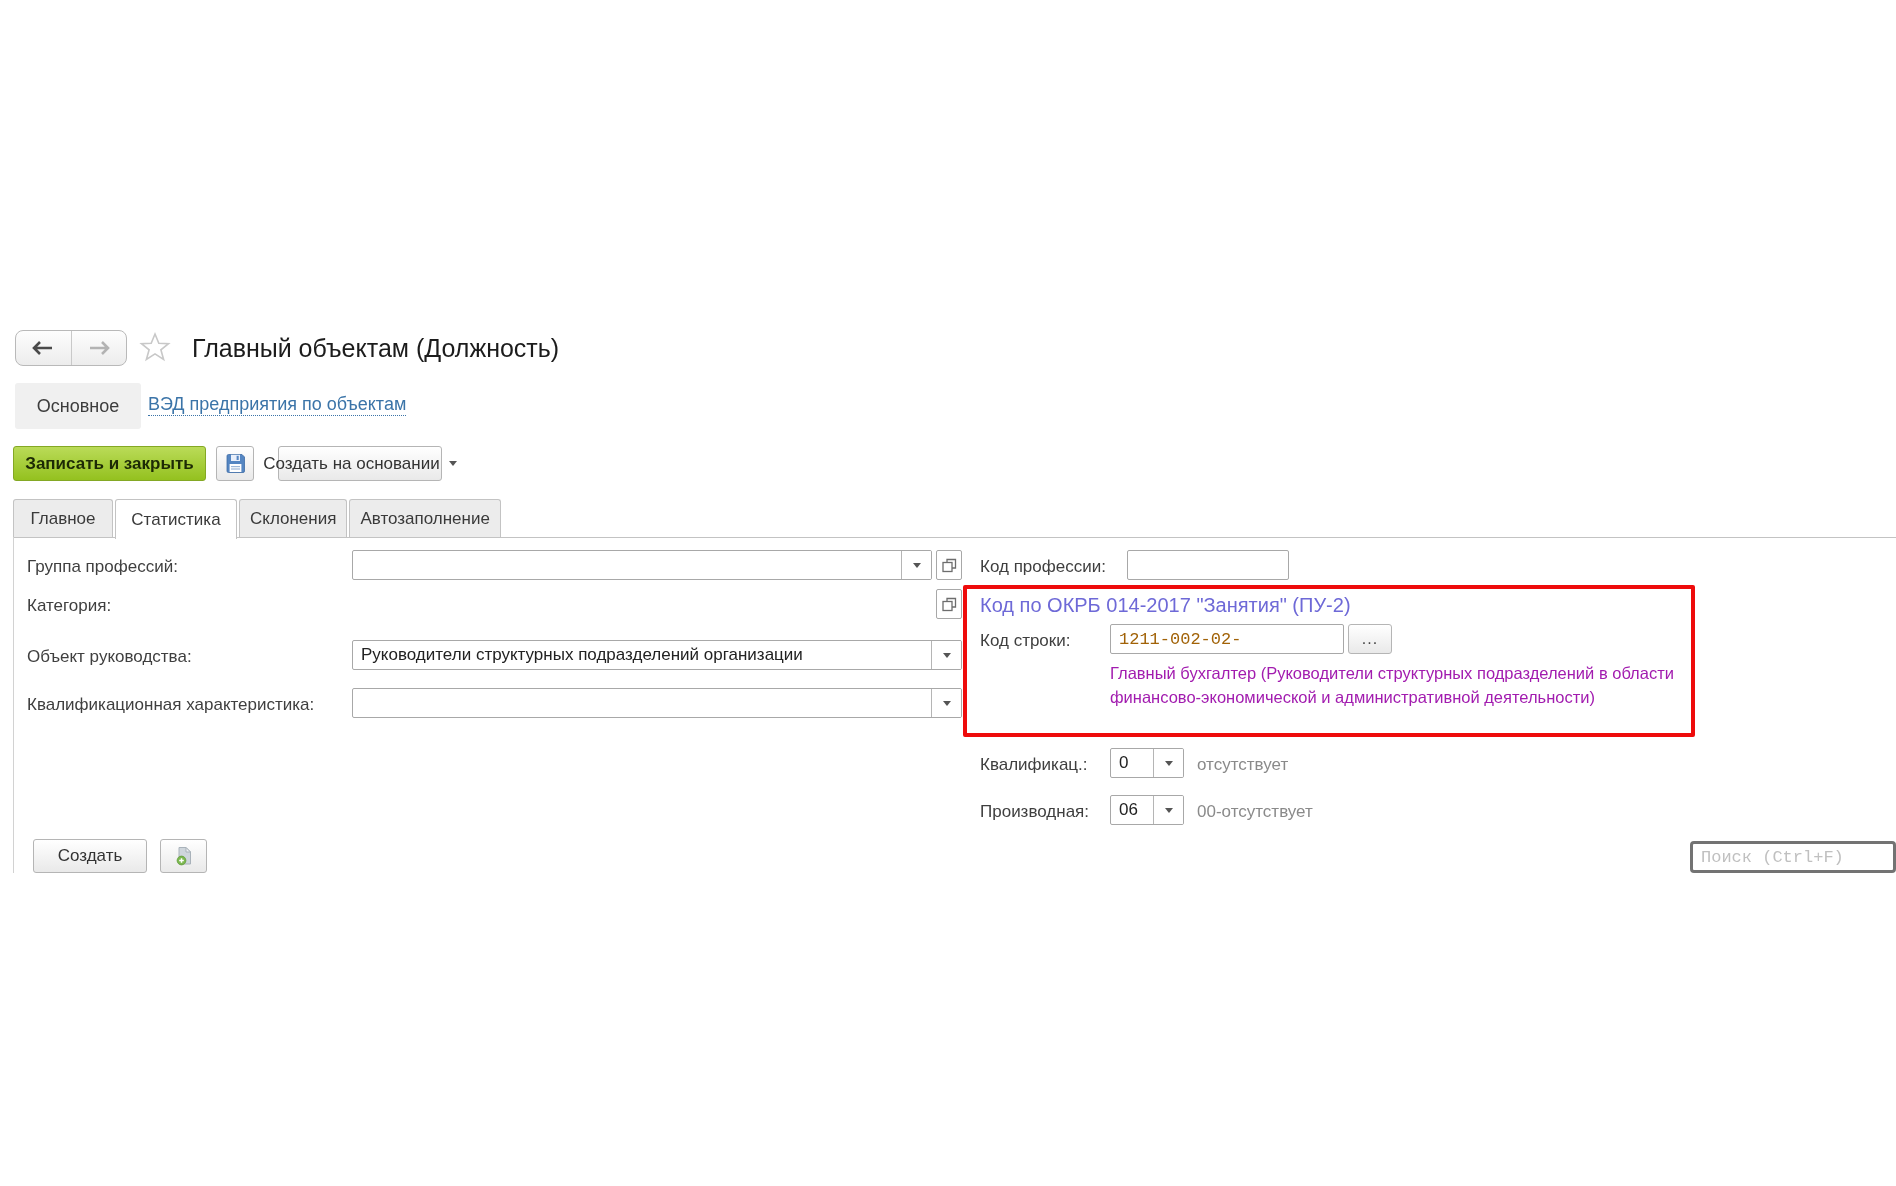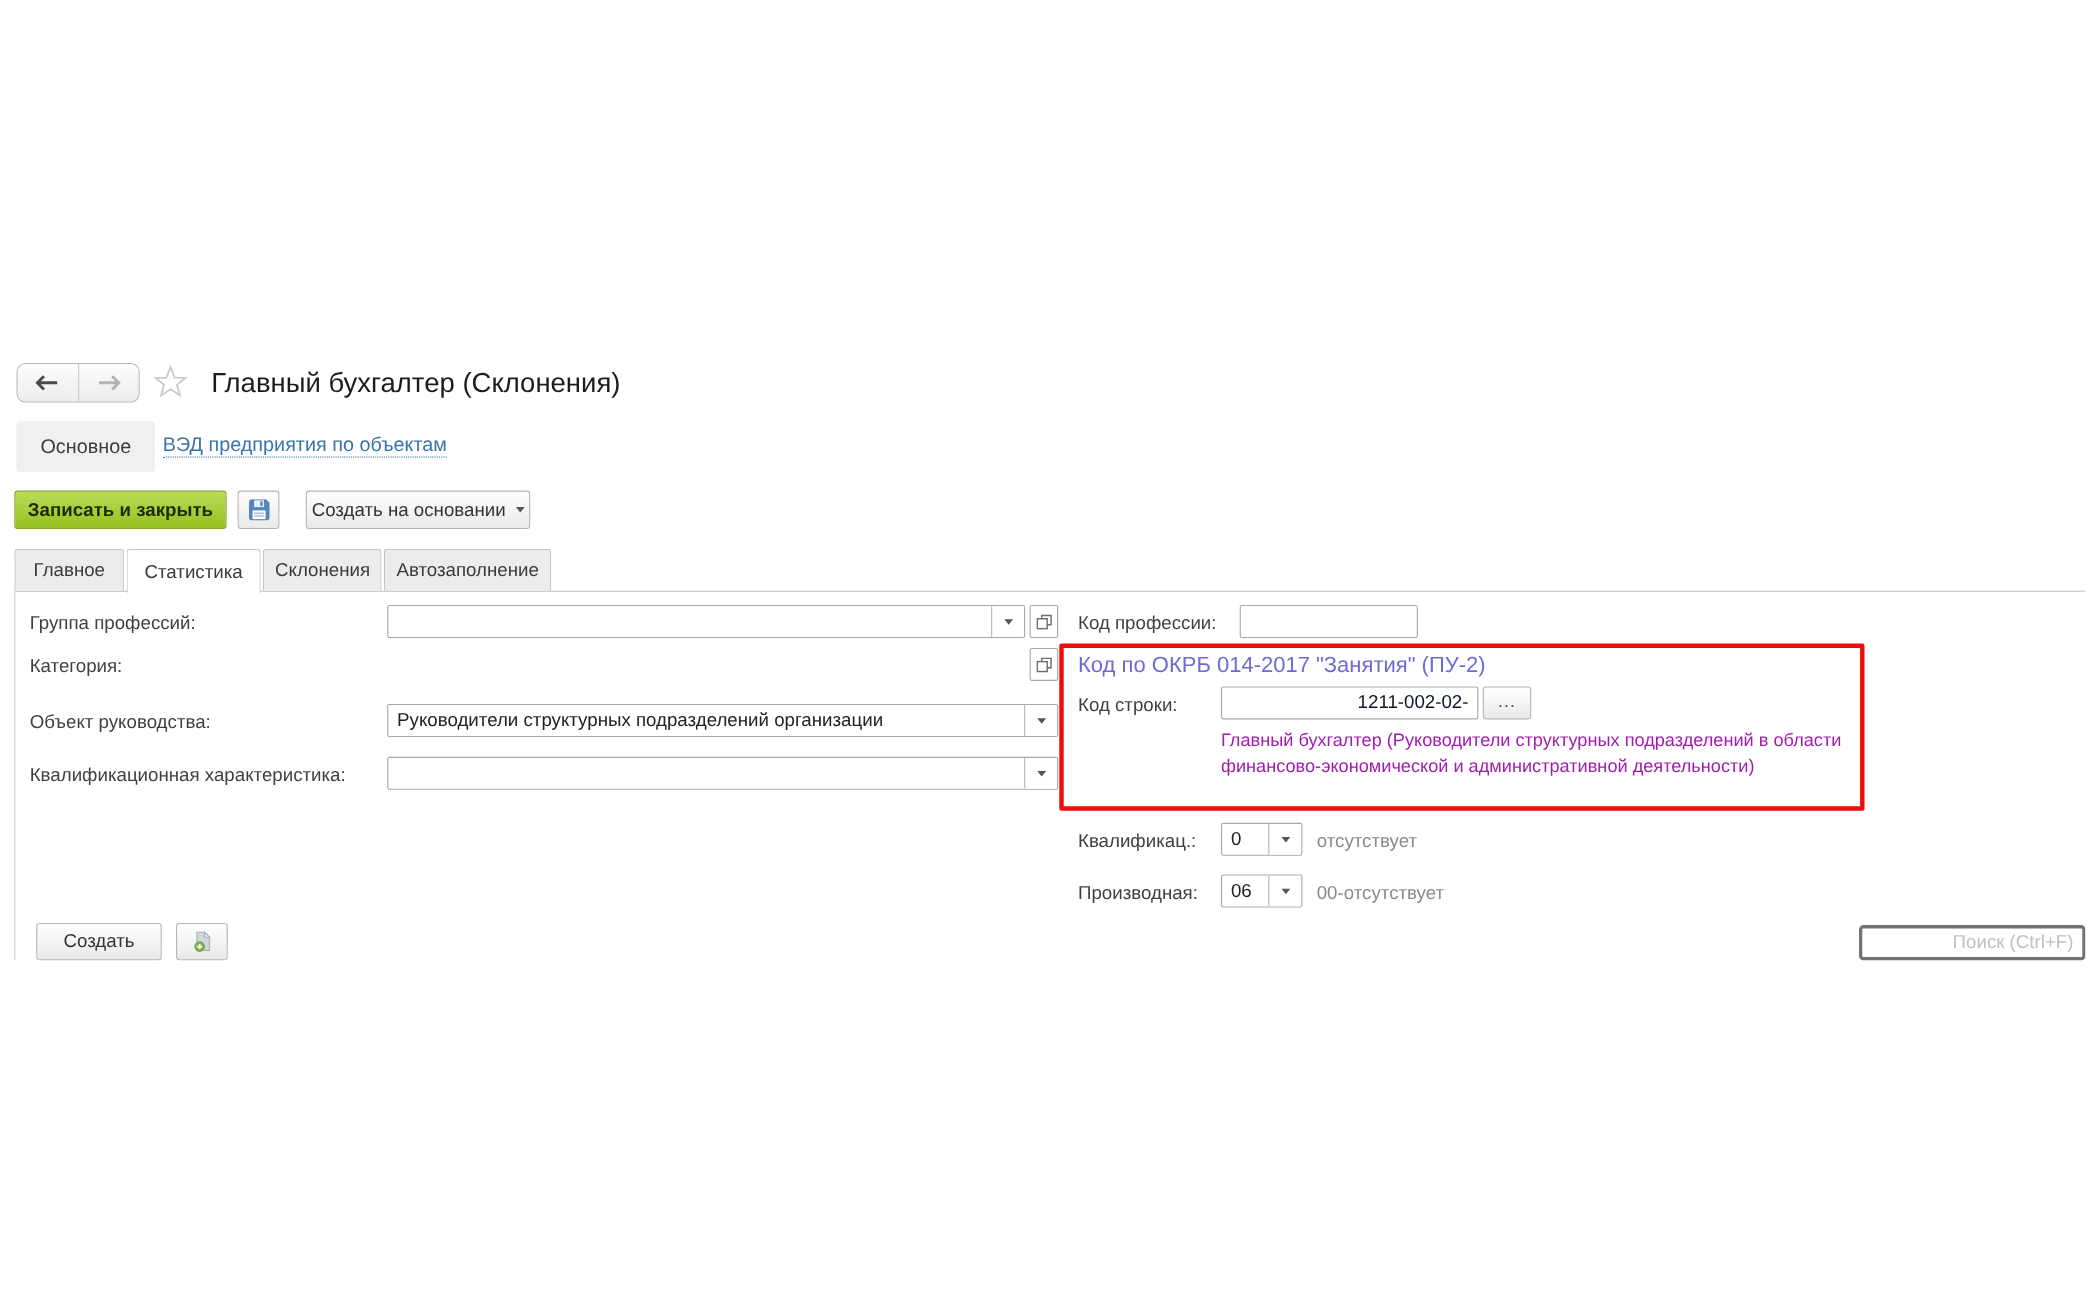--- a/index.html
+++ b/index.html
@@ -37,21 +37,21 @@
     background:linear-gradient(#ffffff,#e9e9e9);
     display:flex;align-items:center;justify-content:center;
     font-size:17px;color:#333;cursor:pointer;white-space:nowrap;
   }
   .btn-primary{
     position:absolute;left:13px;top:446px;width:193px;height:35px;
     background:linear-gradient(#badb58,#94c11f);border:1px solid #84a824;
     font-weight:bold;color:#1d2a05;font-size:17px;
   }
   .btn-save{position:absolute;left:216px;top:446px;width:38px;height:35px;}
-  .btn-create-based{position:absolute;left:278px;top:446px;width:204px;height:35px;gap:9px;}
+  .btn-create-based{position:absolute;left:278px;top:446px;width:164px;height:35px;gap:9px;}
   .caret-down{
     width:0;height:0;border-left:4px solid transparent;border-right:4px solid transparent;
     border-top:5px solid #555;display:inline-block;
   }
   
   .tabs-row{position:absolute;left:13px;top:499px;height:38px;display:flex;z-index:2;}
   .tab{
     box-sizing:border-box;height:38px;margin-right:2px;padding:0 10px;
     min-width:96px;display:flex;align-items:center;justify-content:center;
     background:#ececec;border:1px solid #c3c3c3;border-bottom:none;
@@ -74,21 +74,21 @@
     width:29px;border-left:1px solid #b5b5b5;display:flex;align-items:center;justify-content:center;
     background:#fff;cursor:pointer;flex:none;
   }
   .sq-btn{
     position:absolute;width:26px;height:30px;box-sizing:border-box;
     border:1px solid #a8a8a8;border-radius:2px;background:#fff;
     display:flex;align-items:center;justify-content:center;cursor:pointer;
   }
   .text-input{
     position:absolute;box-sizing:border-box;border:1px solid #a8a8a8;border-radius:2px;
-    background:#fff;font-family:Liberation Sans, sans-serif;font-size:17px;color:#0f172a;padding:0 8px;outline:none;text-align:right;
+    background:#fff;font-family:Liberation Mono, monospace;font-size:17px;color:#a16207;padding:0 8px;outline:none;
   }
   .red-frame{
     position:absolute;left:963px;top:585px;width:732px;height:152px;
     border:4px solid #ee0b0b;border-radius:2px;box-sizing:border-box;z-index:1;
   }
   .okrb-header{
     position:absolute;left:980px;top:594px;font-size:20px;color:#6e69d7;white-space:nowrap;z-index:2;
   }
   .desc-text{
     position:absolute;left:1110px;top:661px;width:578px;
@@ -132,21 +132,21 @@
   </div>
 
   <div class="star-wrap">
     <span>
       <svg width="32" height="32" viewBox="0 0 32 32">
         <path d="M16 3 L19.8 12.2 L29.5 12.6 L21.9 18.8 L24.6 28.5 L16 22.9 L7.4 28.5 L10.1 18.8 L2.5 12.6 L12.2 12.2 Z" fill="#ffffff" stroke="#c8c8c8" stroke-width="1.6"></path>
       </svg>
     </span>
   </div>
 
-  <div class="page-title">Главный бухгалтер (Склонения)</div>
+  <div class="page-title">Главный объектам (Должность)</div>
 
   <div class="section-tab">Основное</div>
   <a class="section-link">ВЭД предприятия по объектам</a>
 
   <div class="btn btn-primary">Записать и закрыть</div>
   <div class="btn btn-save">
     <span>
       <svg width="21" height="21" viewBox="0 0 21 21">
         <path d="M2 3 a1.5 1.5 0 0 1 1.5-1.5 H17 L19.5 4 V18 a1.5 1.5 0 0 1 -1.5 1.5 H3.5 A1.5 1.5 0 0 1 2 18 Z" fill="#5586c2" stroke="#3e6ca6" stroke-width="0.8"></path>
         <rect x="6" y="1.8" width="9" height="6.2" fill="#e9effa"></rect>

